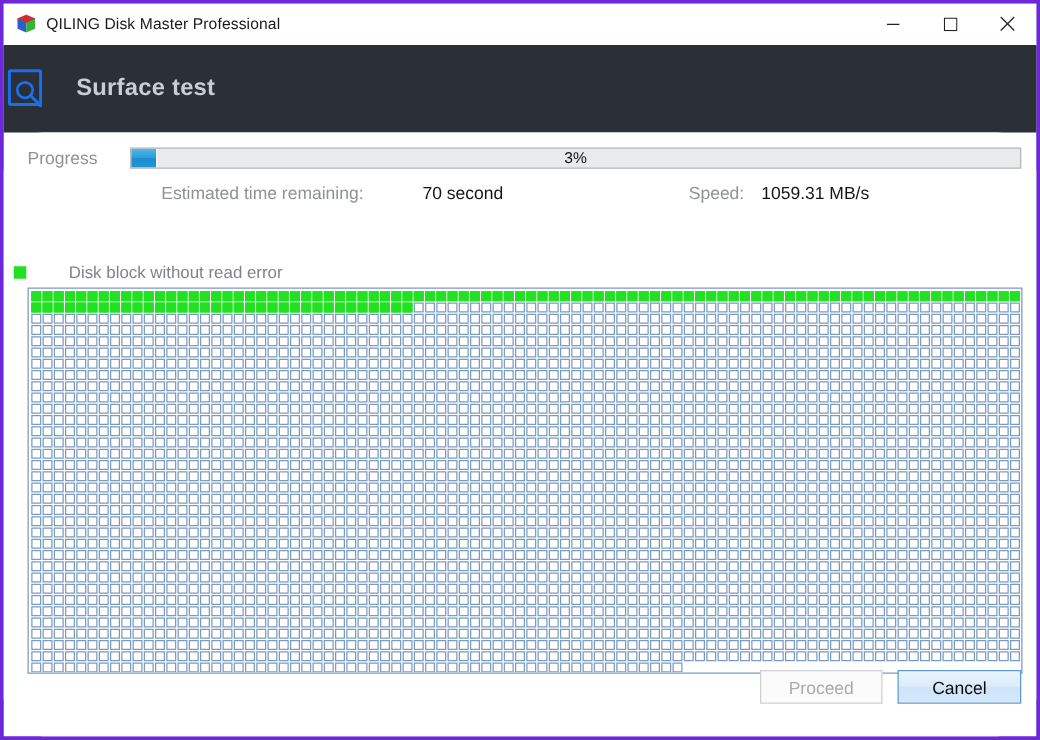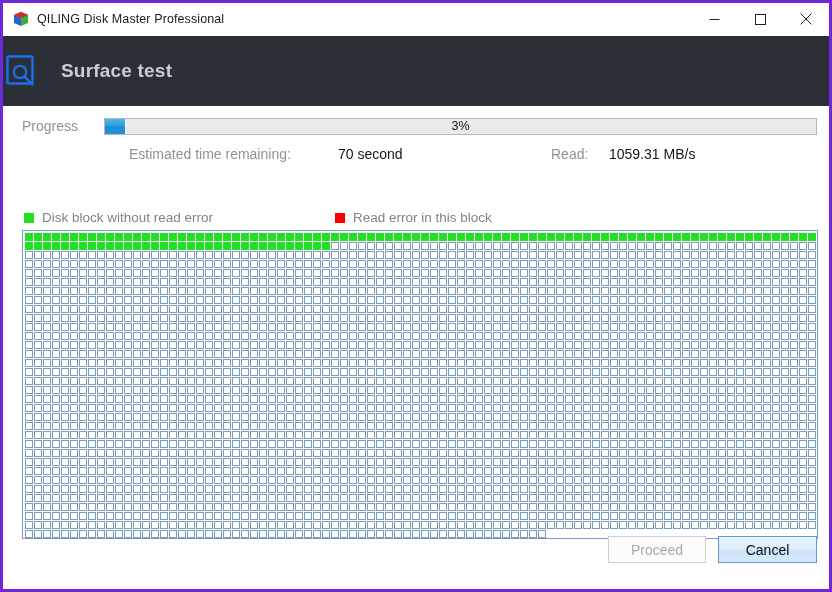--- a/index.html
+++ b/index.html
@@ -192,21 +192,21 @@
     top: 104px;
     width: 832px;
     height: 18px;
   }
   .legend-item {
     position: absolute;
     display: flex;
     align-items: center;
     white-space: nowrap;
   }
-  #legend-ok  { left: 21px; top: 0; }
+  #legend-ok  { left: 8px; top: 0; gap: 26px; }
   #legend-err { left: 332px; top: 0; }
   .legend-swatch {
     width: 10px;
     height: 10px;
     margin-right: 8px;
     flex: 0 0 auto;
   }
   .legend-text {
     font-size: 13.5px;
     color: #7f8489;
@@ -342,33 +342,29 @@
       <div id="progress-track">
         <div id="progress-fill" style="width: 3%;"></div>
       </div>
       <div id="progress-percent">3%</div>
     </div>
 
     <div id="info-rows">
       <div class="info-row">
         <span class="info-label" id="eta-label">Estimated time remaining:</span>
         <span class="info-value" id="eta-value">70 second</span>
-        <span class="info-label" id="speed-label">Read:</span>
+        <span class="info-label" id="speed-label">Speed:</span>
         <span class="info-value" id="speed-value">1059.31 MB/s</span>
       </div>
     </div>
 
     <div id="legend">
       <div class="legend-item" id="legend-ok">
         <span class="legend-swatch" id="swatch-ok" style="background: rgb(34, 224, 34);"></span>
         <span class="legend-text">Disk block without read error</span>
-      </div>
-      <div class="legend-item" id="legend-err">
-        <span class="legend-swatch" id="swatch-err" style="background: rgb(250, 0, 0);"></span>
-        <span class="legend-text">Read error in this block</span>
       </div>
     </div>
 
     <div id="block-panel">
       <div id="block-grid">
           <span class="blk ok"></span>
           <span class="blk ok"></span>
           <span class="blk ok"></span>
           <span class="blk ok"></span>
           <span class="blk ok"></span>

